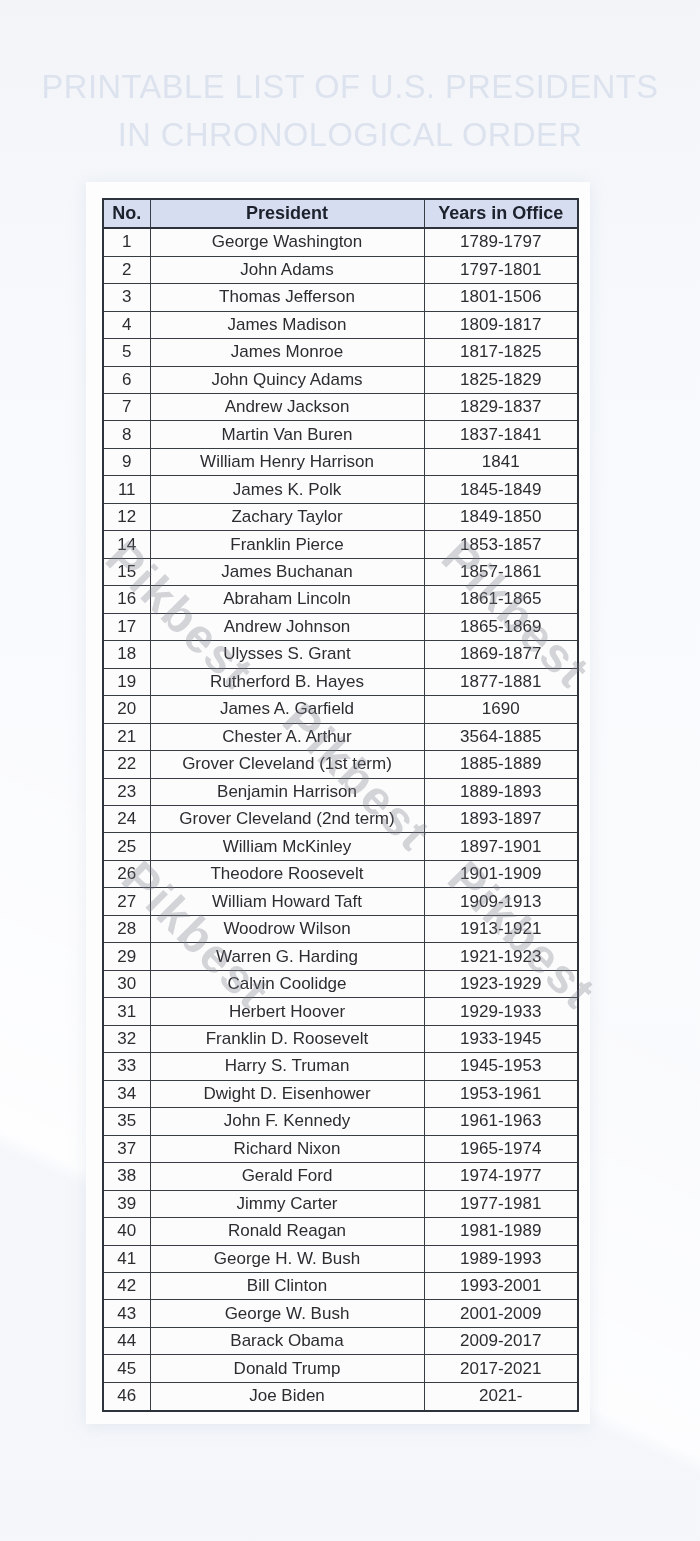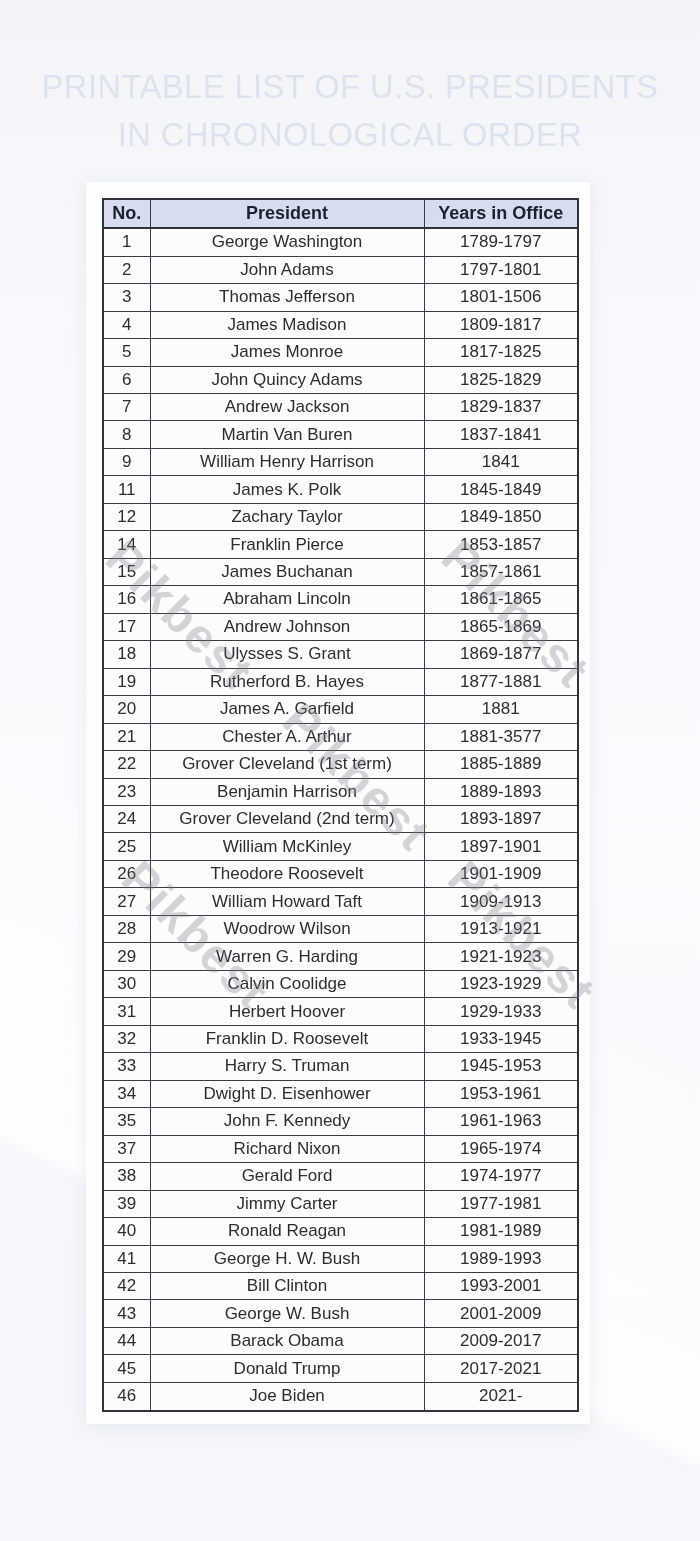--- a/index.html
+++ b/index.html
@@ -207,26 +207,26 @@
           <td>1869-1877</td>
         </tr>
         <tr>
           <td>19</td>
           <td>Rutherford B. Hayes</td>
           <td>1877-1881</td>
         </tr>
         <tr>
           <td>20</td>
           <td>James A. Garfield</td>
-          <td>1881</td>
+          <td>1690</td>
         </tr>
         <tr>
           <td>21</td>
           <td>Chester A. Arthur</td>
-          <td>1881-3577</td>
+          <td>3564-1885</td>
         </tr>
         <tr>
           <td>22</td>
           <td>Grover Cleveland (1st term)</td>
           <td>1885-1889</td>
         </tr>
         <tr>
           <td>23</td>
           <td>Benjamin Harrison</td>
           <td>1889-1893</td>

